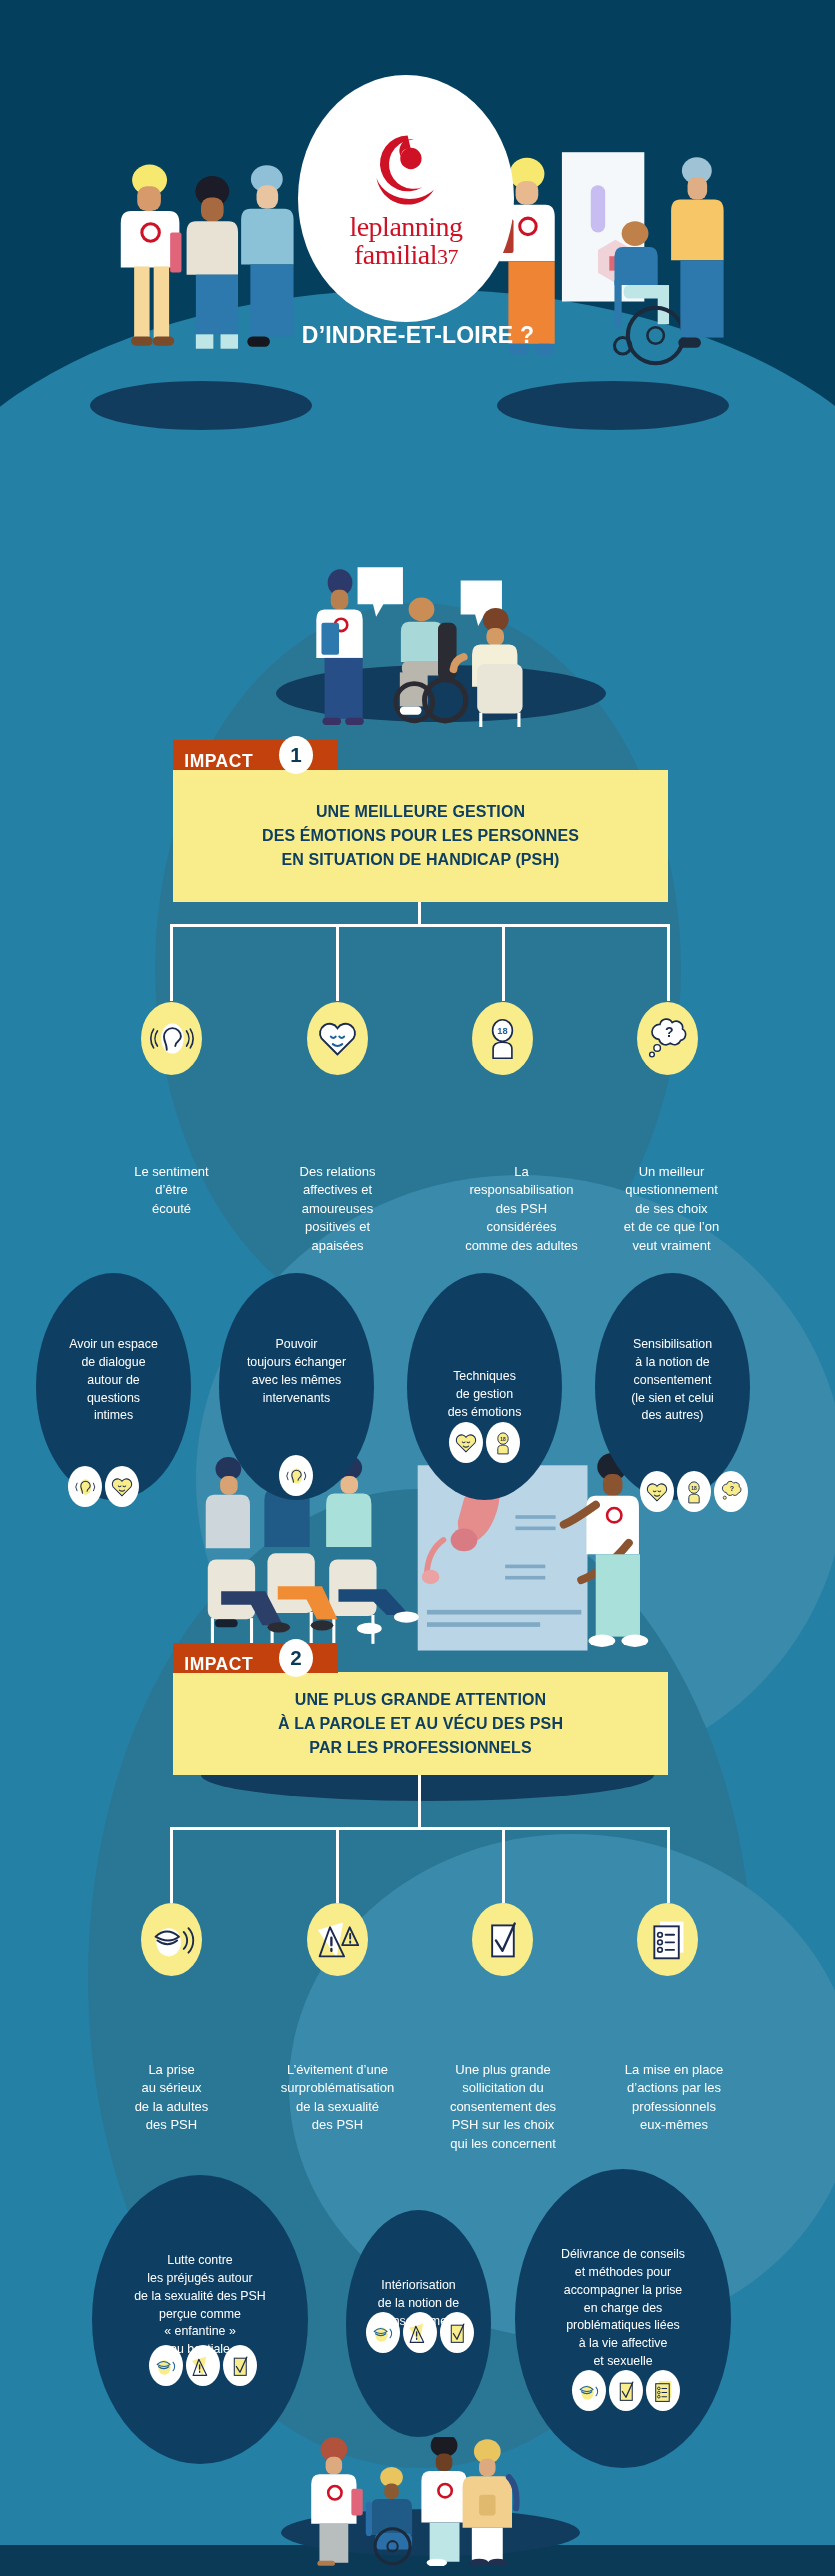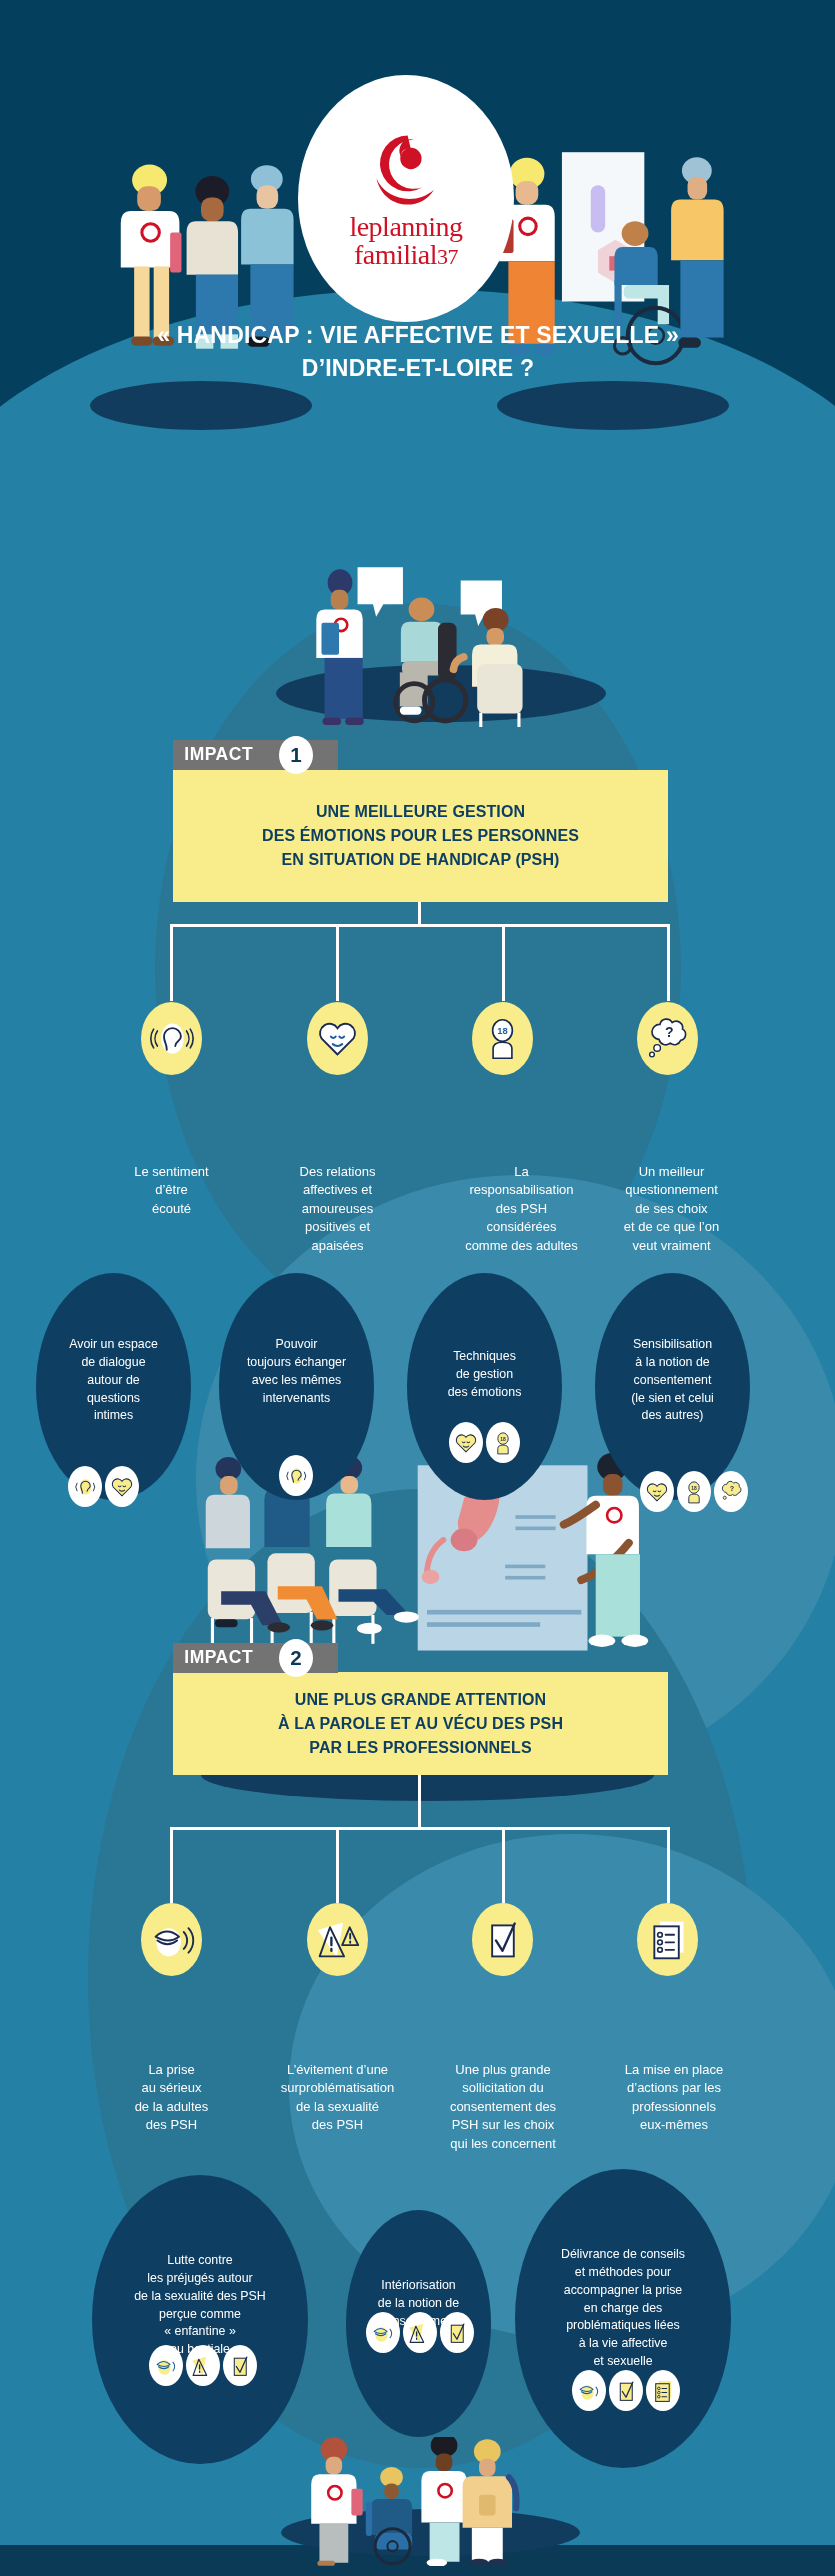--- a/index.html
+++ b/index.html
@@ -44,22 +44,22 @@
 
   #hero-title{
     position:absolute;left:0;top:319px;width:100%;z-index:6;
     color:#ffffff;text-align:center;
     font-size:23px;line-height:1.42;font-weight:700;letter-spacing:0.2px;
   }
   .floor-ellipse{position:absolute;background:#123c5e;border-radius:50%;z-index:2;}
 
   
   .impact-badge{
-    position:absolute;height:30px;background:#737373;z-index:7;
-    display:flex;align-items:center;padding:0 13.4px 0 11.3px;
+    position:absolute;height:30px;background:#c2410c;z-index:7;
+    display:flex;align-items:flex-end;padding:0 13.4px 0 11.3px;
   }
   .impact-badge .lbl{
     color:#fff;font-size:17.5px;font-weight:700;letter-spacing:0.5px;line-height:1;
   }
   .impact-num{
     position:absolute;width:34px;height:38px;background:#fff;border-radius:50%;
     display:flex;align-items:center;justify-content:center;z-index:8;
     color:#0b3a57;font-size:20.6px;font-weight:700;
   }
 
@@ -186,21 +186,20 @@
     <circle cx="56" cy="36" r="13" fill="#cf1125"></circle>
     <path d="M14 60c10 26 48 34 70 14-16 28-62 24-70-14Z" fill="#cf1125"></path>
   </svg>
   <div class="logo-word logo-l1">leplanning</div>
   <div class="logo-word logo-l2">
     <span>familial</span><sup>37</sup>
   </div>
 </div>
 
 <div id="hero-title">
-  <div>« HANDICAP : VIE AFFECTIVE ET SEXUELLE »</div>
   <div>D’INDRE-ET-LOIRE ?</div>
 </div>
 
 <div class="floor-ellipse" style="left:276px;top:665px;width:330px;height:57px;"></div>
 
 <svg class="layer" style="left:273px;top:562px;width:330px;height:165px;" viewBox="0 0 640 320">
 
   <path d="M164 10 h88 v72 h-38 l-14 24 -6 -24 h-30Z" fill="#fff"></path>
   <path d="M364 36 h80 v66 h-34 l-12 22 -6 -22 h-28Z" fill="#fff"></path>
 
@@ -349,21 +348,21 @@
       <svg class="mglyph" viewBox="0 0 100 100">
         <ellipse cx="52" cy="50" rx="22" ry="30" fill="#f8ed8a"></ellipse>
         <path d="M40 74c0-14-6-16-6-28a18 18 0 1 1 36 0c0 10-12 10-12 20" fill="none" stroke="#1b2a4e" stroke-width="4" stroke-linecap="round"></path>
         <path d="M20 34a28 28 0 0 0 0 32" fill="none" stroke="#1b2a4e" stroke-width="3.5"></path>
         <path d="M82 34a28 28 0 0 1 0 32" fill="none" stroke="#1b2a4e" stroke-width="3.5"></path>
       </svg>
     </div>
 </div>
 
 <div class="dcircle" style="left:407px;top:1273px;width:155px;height:227px;">
-  <div class="dtext" style="margin-top:75px;">
+  <div class="dtext" style="margin-top:95px;">
     <div>Techniques</div>
     <div>de gestion</div>
     <div>des émotions</div>
   </div>
 </div>
 <div class="minirow" style="left:449px;top:1422px;">
   <div class="mini">
       <svg class="mglyph" viewBox="0 0 100 100">
         <path d="M50 84 16 50a19 19 0 0 1 34-22 19 19 0 0 1 34 22Z" fill="#f8ed8a" stroke="#1b2a4e" stroke-width="4"></path>
         <path d="M36 46q5 6 10 0M54 46q5 6 10 0M40 62q10 8 20 0" fill="none" stroke="#1b2a4e" stroke-width="4" stroke-linecap="round"></path>

